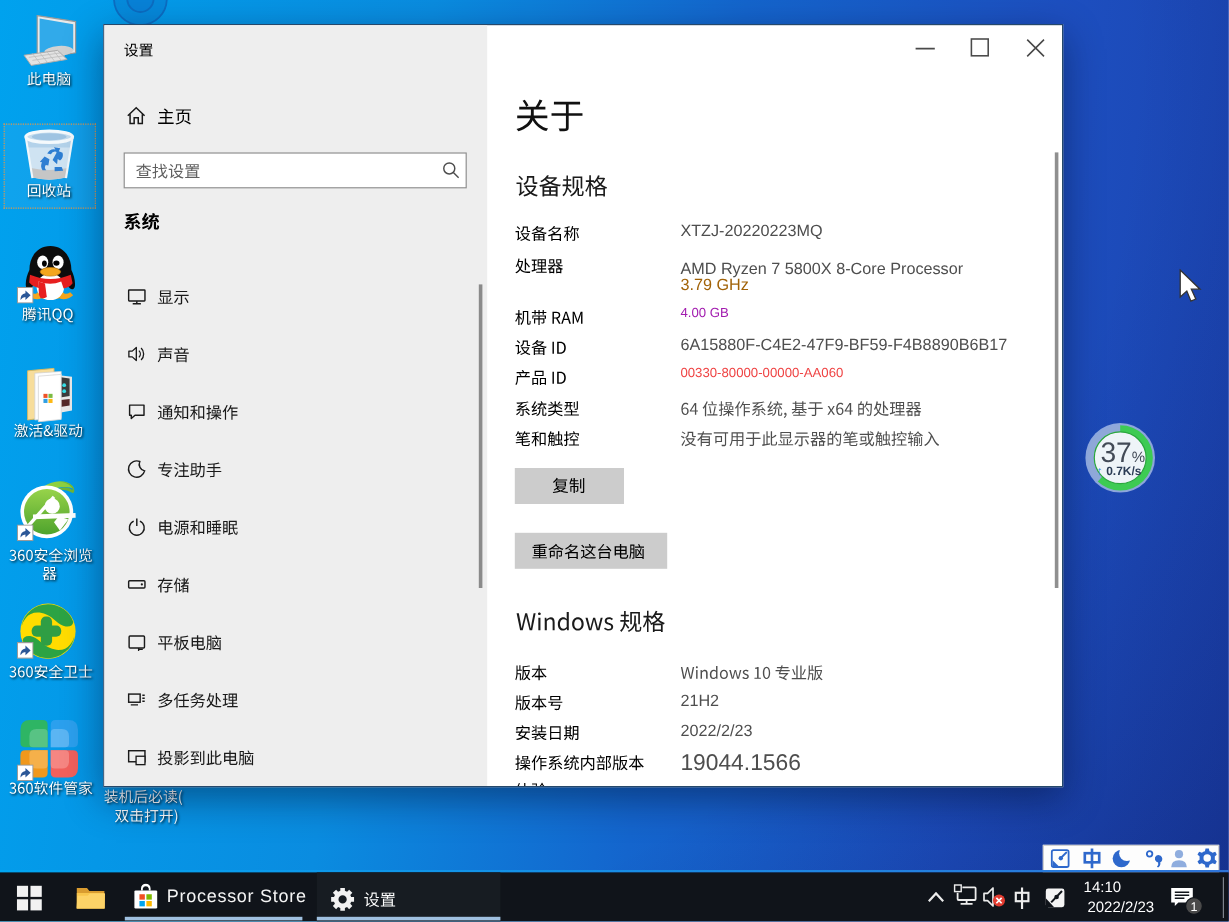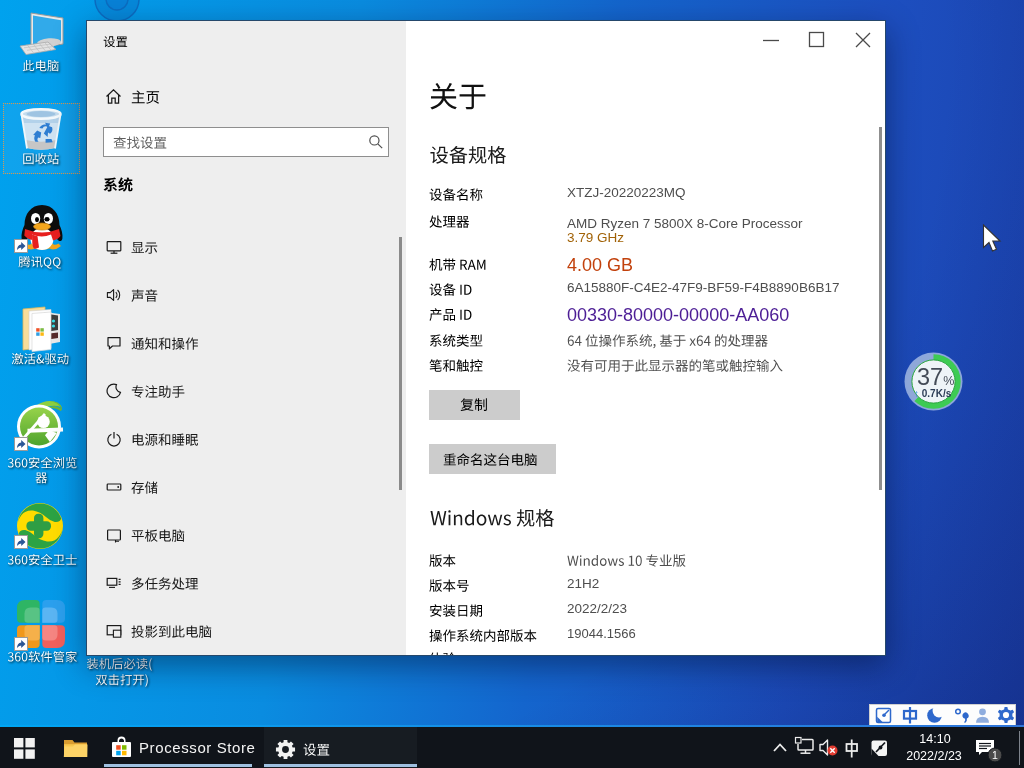--- a/index.html
+++ b/index.html
@@ -310,33 +310,33 @@
       <path d="M5.8 -8.3C5.5 -6.4 5.0 -4.8 4.4 -3.5C3.8 -4.5 3.4 -5.6 3.0 -7.1C3.2 -7.5 3.3 -7.9 3.4 -8.3ZM3.0 -11.3C2.6 -8.6 1.8 -6.1 0.7 -4.7C1.0 -4.5 1.3 -4.3 1.5 -4.1C1.9 -4.6 2.2 -5.2 2.5 -5.8C2.9 -4.5 3.3 -3.5 3.8 -2.6C2.9 -1.3 1.8 -0.3 0.5 0.3C0.7 0.5 1.1 0.9 1.3 1.1C2.5 0.5 3.6 -0.5 4.5 -1.7C6.1 0.2 8.3 0.7 10.6 0.7H12.6C12.7 0.4 12.9 -0.1 13.0 -0.4C12.5 -0.4 11.1 -0.4 10.7 -0.4C8.6 -0.4 6.6 -0.8 5.0 -2.6C6.0 -4.2 6.6 -6.3 6.9 -9.0L6.2 -9.2L6.0 -9.2H3.6C3.8 -9.8 3.9 -10.4 4.0 -11.0ZM8.3 -11.3V-1.4H9.4V-7.0C10.3 -6.0 11.3 -4.7 11.8 -3.8L12.6 -4.4C12.0 -5.4 10.8 -6.9 9.7 -8.0L9.4 -7.8V-11.3Z M19.9 -7.3H22.0V-5.5H19.9ZM22.9 -7.3H24.9V-5.5H22.9ZM19.9 -9.8H22.0V-8.1H19.9ZM22.9 -9.8H24.9V-8.1H22.9ZM17.8 -0.3V0.6H26.6V-0.3H22.9V-2.2H26.1V-3.1H22.9V-4.7H25.9V-10.7H19.0V-4.7H21.9V-3.1H18.8V-2.2H21.9V-0.3ZM14.0 -1.4 14.2 -0.3C15.4 -0.7 17.0 -1.2 18.4 -1.7L18.3 -2.7L16.8 -2.2V-5.6H18.1V-6.5H16.8V-9.5H18.3V-10.4H14.1V-9.5H15.8V-6.5H14.3V-5.6H15.8V-1.9C15.1 -1.7 14.5 -1.5 14.0 -1.4Z M29.6 -9.9H31.9V-8.0H29.6ZM35.4 -9.9H37.8V-8.0H35.4ZM35.3 -6.5C35.9 -6.3 36.5 -6.0 37.0 -5.7H33.1C33.4 -6.1 33.7 -6.5 33.9 -7.0L32.9 -7.2V-10.7H28.7V-7.1H32.8C32.6 -6.6 32.3 -6.1 31.9 -5.7H27.7V-4.8H31.0C30.1 -4.0 28.9 -3.2 27.4 -2.7C27.6 -2.5 27.9 -2.1 28.0 -1.9L28.7 -2.2V1.1H29.7V0.7H31.9V1.0H32.9V-3.1H30.3C31.1 -3.6 31.8 -4.2 32.3 -4.8H34.9C35.4 -4.1 36.2 -3.6 37.0 -3.1H34.5V1.1H35.4V0.7H37.8V1.0H38.8V-2.2L39.5 -2.0C39.6 -2.2 39.9 -2.6 40.1 -2.8C38.7 -3.2 37.1 -3.9 36.1 -4.8H39.8V-5.7H37.4L37.8 -6.1C37.4 -6.4 36.5 -6.8 35.8 -7.1ZM34.5 -10.7V-7.1H38.8V-10.7ZM29.7 -0.2V-2.2H31.9V-0.2ZM35.4 -0.2V-2.2H37.8V-0.2Z" fill="#000"></path>
     </svg>
   </div>
 <div class="abs" style="left:567px;top:216px;font-size:13.5px;color:#4e4e4e;white-space:nowrap">AMD Ryzen 7 5800X 8-Core Processor</div>
 <div class="abs" style="left:567px;top:230px;font-size:13.5px;color:#a16207;white-space:nowrap">3.79 GHz</div>
 <div style="position:absolute;left:429px;top:255.5px;">
     <svg width="60" height="18" viewBox="0 -13.5 60 17.6">
       <path d="M6.7 -10.6V-6.2C6.7 -4.1 6.5 -1.5 4.7 0.4C4.9 0.6 5.3 0.9 5.5 1.1C7.4 -0.9 7.7 -4.0 7.7 -6.2V-9.6H10.2V-0.9C10.2 0.2 10.3 0.5 10.6 0.7C10.8 0.9 11.1 0.9 11.3 0.9C11.5 0.9 11.8 0.9 12.0 0.9C12.3 0.9 12.5 0.9 12.7 0.8C12.9 0.6 13.0 0.4 13.1 0.0C13.2 -0.3 13.2 -1.3 13.2 -2.1C13.0 -2.2 12.6 -2.3 12.4 -2.5C12.4 -1.6 12.4 -0.9 12.4 -0.6C12.4 -0.3 12.3 -0.2 12.2 -0.1C12.2 -0.0 12.1 0.0 12.0 0.0C11.8 0.0 11.7 0.0 11.6 0.0C11.5 0.0 11.4 -0.0 11.3 -0.1C11.3 -0.1 11.2 -0.4 11.2 -0.8V-10.6ZM2.9 -11.3V-8.5H0.7V-7.5H2.8C2.3 -5.6 1.3 -3.5 0.4 -2.4C0.5 -2.1 0.8 -1.7 0.9 -1.4C1.7 -2.4 2.4 -3.9 2.9 -5.5V1.1H3.9V-5.1C4.5 -4.5 5.1 -3.6 5.4 -3.2L6.0 -4.0C5.7 -4.3 4.4 -5.8 3.9 -6.3V-7.5H5.9V-8.5H3.9V-11.3Z M14.6 -6.8V-4.1H15.5V-5.9H19.7V-4.4H16.0V-0.1H17.0V-3.5H19.7V1.1H20.7V-3.5H23.7V-1.2C23.7 -1.1 23.6 -1.0 23.4 -1.0C23.3 -1.0 22.7 -1.0 22.0 -1.0C22.1 -0.8 22.2 -0.4 22.3 -0.1C23.2 -0.1 23.8 -0.1 24.2 -0.3C24.6 -0.4 24.7 -0.7 24.7 -1.2V-4.4H20.7V-5.9H24.9V-4.1H26.0V-6.8ZM23.2 -11.3V-9.7H20.7V-11.3H19.7V-9.7H17.4V-11.3H16.4V-9.7H14.2V-8.8H16.4V-7.5H17.4V-8.8H19.7V-7.5H20.7V-8.8H23.2V-7.4H24.2V-8.8H26.3V-9.7H24.2V-11.3Z M32.6 -5.2V-8.9H34.3C35.8 -8.9 36.7 -8.4 36.7 -7.1C36.7 -5.8 35.8 -5.2 34.3 -5.2ZM36.8 0.0H38.2L35.7 -4.3C37.0 -4.7 37.9 -5.6 37.9 -7.1C37.9 -9.2 36.5 -9.9 34.5 -9.9H31.4V0.0H32.6V-4.2H34.4Z M38.7 0.0H39.9L40.9 -3.0H44.5L45.4 0.0H46.8L43.4 -9.9H42.0ZM41.2 -4.0 41.7 -5.5C42.0 -6.7 42.3 -7.7 42.6 -8.9H42.7C43.0 -7.7 43.3 -6.7 43.7 -5.5L44.2 -4.0Z M48.2 0.0H49.3V-5.5C49.3 -6.3 49.2 -7.5 49.1 -8.4H49.2L50.0 -6.1L51.9 -1.0H52.7L54.6 -6.1L55.3 -8.4H55.4C55.3 -7.5 55.2 -6.3 55.2 -5.5V0.0H56.4V-9.9H54.9L53.0 -4.6C52.8 -3.9 52.6 -3.2 52.3 -2.5H52.3C52.0 -3.2 51.8 -3.9 51.6 -4.6L49.7 -9.9H48.2Z" fill="#000"></path>
     </svg>
   </div>
-<div class="abs" style="left:567px;top:255px;font-size:18px;color:#c2410c;white-space:nowrap">4.00 GB</div>
+<div class="abs" style="left:567px;top:255px;font-size:11px;color:#a21caf;white-space:nowrap">4.00 GB</div>
 <div style="position:absolute;left:429px;top:280.5px;">
     <svg width="45" height="18" viewBox="0 -13.5 45 17.6">
       <path d="M1.6 -10.5C2.4 -9.8 3.3 -8.9 3.7 -8.4L4.4 -9.1C3.9 -9.6 3.0 -10.5 2.3 -11.1ZM0.6 -7.1V-6.1H2.5V-1.3C2.5 -0.7 2.1 -0.2 1.8 -0.1C2.0 0.1 2.3 0.6 2.4 0.8C2.6 0.5 2.9 0.3 5.3 -1.5C5.2 -1.7 5.0 -2.1 5.0 -2.4L3.5 -1.3V-7.1ZM6.6 -10.9V-9.4C6.6 -8.4 6.3 -7.2 4.5 -6.4C4.7 -6.3 5.1 -5.9 5.2 -5.7C7.2 -6.6 7.6 -8.1 7.6 -9.3V-9.9H10.0V-7.7C10.0 -6.7 10.2 -6.3 11.1 -6.3C11.3 -6.3 11.9 -6.3 12.1 -6.3C12.4 -6.3 12.7 -6.3 12.8 -6.4C12.8 -6.6 12.8 -7.0 12.7 -7.3C12.6 -7.2 12.3 -7.2 12.1 -7.2C11.9 -7.2 11.3 -7.2 11.2 -7.2C11.0 -7.2 10.9 -7.3 10.9 -7.7V-10.9ZM10.9 -4.4C10.4 -3.3 9.7 -2.5 8.8 -1.7C7.9 -2.5 7.1 -3.4 6.7 -4.4ZM5.2 -5.4V-4.4H5.9L5.7 -4.4C6.2 -3.1 7.0 -2.0 8.0 -1.2C7.0 -0.5 5.8 -0.1 4.6 0.2C4.8 0.4 5.0 0.8 5.1 1.1C6.4 0.7 7.6 0.2 8.7 -0.5C9.8 0.2 11.0 0.8 12.4 1.1C12.5 0.8 12.8 0.4 13.0 0.2C11.7 -0.1 10.5 -0.5 9.6 -1.2C10.7 -2.2 11.6 -3.5 12.2 -5.1L11.5 -5.4L11.4 -5.4Z M22.7 -9.3C22.1 -8.6 21.2 -8.0 20.2 -7.5C19.3 -8.0 18.5 -8.5 17.9 -9.1L18.1 -9.3ZM18.5 -11.4C17.8 -10.2 16.5 -8.9 14.5 -7.9C14.8 -7.8 15.1 -7.4 15.2 -7.2C16.0 -7.6 16.6 -8.0 17.2 -8.5C17.8 -7.9 18.4 -7.4 19.2 -7.0C17.5 -6.3 15.7 -5.8 13.9 -5.6C14.1 -5.4 14.3 -4.9 14.4 -4.6C16.3 -5.0 18.4 -5.5 20.2 -6.4C21.9 -5.6 23.9 -5.1 26.0 -4.8C26.1 -5.1 26.4 -5.5 26.6 -5.8C24.7 -6.0 22.9 -6.4 21.3 -7.0C22.6 -7.8 23.7 -8.7 24.4 -9.8L23.7 -10.2L23.6 -10.2H18.9C19.1 -10.5 19.4 -10.8 19.6 -11.2ZM16.8 -1.7H19.7V-0.2H16.8ZM16.8 -2.6V-3.9H19.7V-2.6ZM23.6 -1.7V-0.2H20.7V-1.7ZM23.6 -2.6H20.7V-3.9H23.6ZM15.8 -4.8V1.1H16.8V0.6H23.6V1.1H24.7V-4.8Z M31.4 0.0H32.6V-9.9H31.4Z M35.3 0.0H37.9C40.9 0.0 42.5 -1.8 42.5 -5.0C42.5 -8.1 40.9 -9.9 37.8 -9.9H35.3ZM36.6 -1.0V-8.9H37.7C40.0 -8.9 41.2 -7.5 41.2 -5.0C41.2 -2.5 40.0 -1.0 37.7 -1.0Z" fill="#000"></path>
     </svg>
   </div>
 <div class="abs" style="left:567px;top:280px;font-size:13.5px;color:#4e4e4e;white-space:nowrap">6A15880F-C4E2-47F9-BF59-F4B8890B6B17</div>
 <div style="position:absolute;left:429px;top:305.5px;">
     <svg width="45" height="18" viewBox="0 -13.5 45 17.6">
       <path d="M3.6 -8.3C4.0 -7.7 4.5 -6.8 4.7 -6.3L5.6 -6.7C5.4 -7.2 4.9 -8.0 4.4 -8.6ZM9.3 -8.6C9.1 -7.9 8.6 -6.9 8.2 -6.3H1.7V-4.4C1.7 -3.0 1.6 -1.0 0.5 0.5C0.7 0.6 1.1 1.0 1.3 1.2C2.5 -0.4 2.7 -2.8 2.7 -4.4V-5.3H12.5V-6.3H9.2C9.6 -6.8 10.0 -7.5 10.4 -8.2ZM5.7 -11.1C6.0 -10.7 6.4 -10.2 6.6 -9.7H1.5V-8.7H12.2V-9.7H7.7L7.8 -9.7C7.6 -10.2 7.2 -10.9 6.8 -11.4Z M17.6 -9.8H23.0V-7.2H17.6ZM16.6 -10.8V-6.3H24.0V-10.8ZM14.6 -4.8V1.1H15.6V0.4H18.4V1.0H19.4V-4.8ZM15.6 -0.6V-3.9H18.4V-0.6ZM20.9 -4.8V1.1H21.9V0.4H25.0V1.0H26.0V-4.8ZM21.9 -0.6V-3.9H25.0V-0.6Z M31.4 0.0H32.6V-9.9H31.4Z M35.3 0.0H37.9C40.9 0.0 42.5 -1.8 42.5 -5.0C42.5 -8.1 40.9 -9.9 37.8 -9.9H35.3ZM36.6 -1.0V-8.9H37.7C40.0 -8.9 41.2 -7.5 41.2 -5.0C41.2 -2.5 40.0 -1.0 37.7 -1.0Z" fill="#000"></path>
     </svg>
   </div>
-<div class="abs" style="left:567px;top:305px;font-size:18px;color:#4c1d95;white-space:nowrap">00330-80000-00000-AA060</div>
+<div class="abs" style="left:567px;top:305px;font-size:11px;color:#ef4444;white-space:nowrap">00330-80000-00000-AA060</div>
 <div style="position:absolute;left:429px;top:331.5px;">
     <svg width="56" height="18" viewBox="0 -13.5 56 17.6">
       <path d="M3.9 -3.0C3.1 -2.1 2.0 -1.1 0.9 -0.4C1.2 -0.3 1.6 0.1 1.8 0.3C2.9 -0.5 4.1 -1.6 4.9 -2.7ZM8.6 -2.6C9.7 -1.7 11.1 -0.5 11.8 0.3L12.6 -0.3C11.9 -1.1 10.5 -2.3 9.4 -3.1ZM9.0 -6.0C9.3 -5.7 9.7 -5.3 10.1 -4.9L4.1 -4.5C6.1 -5.5 8.2 -6.8 10.2 -8.3L9.4 -8.9C8.7 -8.4 8.0 -7.8 7.3 -7.3L4.0 -7.2C5.0 -7.9 5.9 -8.7 6.8 -9.7C8.6 -9.8 10.3 -10.1 11.5 -10.4L10.8 -11.2C8.7 -10.7 4.7 -10.3 1.4 -10.2C1.6 -9.9 1.7 -9.5 1.7 -9.3C2.9 -9.3 4.2 -9.4 5.4 -9.5C4.5 -8.6 3.5 -7.8 3.2 -7.6C2.8 -7.3 2.5 -7.1 2.2 -7.0C2.3 -6.8 2.4 -6.3 2.5 -6.1C2.8 -6.2 3.2 -6.3 5.9 -6.5C4.8 -5.7 3.8 -5.2 3.3 -5.0C2.5 -4.6 1.9 -4.3 1.4 -4.3C1.6 -4.0 1.7 -3.5 1.7 -3.3C2.1 -3.5 2.6 -3.5 6.4 -3.8V-0.3C6.4 -0.1 6.3 -0.1 6.1 -0.1C5.9 -0.0 5.1 -0.0 4.3 -0.1C4.5 0.2 4.7 0.6 4.7 0.9C5.7 0.9 6.4 0.9 6.8 0.8C7.3 0.6 7.4 0.3 7.4 -0.3V-3.9L10.7 -4.1C11.1 -3.7 11.5 -3.3 11.7 -2.9L12.5 -3.4C11.9 -4.2 10.8 -5.5 9.7 -6.4Z M22.9 -4.8V-0.5C22.9 0.5 23.2 0.8 24.1 0.8C24.3 0.8 25.1 0.8 25.3 0.8C26.1 0.8 26.4 0.3 26.4 -1.5C26.2 -1.6 25.8 -1.8 25.6 -2.0C25.5 -0.3 25.5 -0.1 25.2 -0.1C25.0 -0.1 24.4 -0.1 24.3 -0.1C24.0 -0.1 23.9 -0.1 23.9 -0.5V-4.8ZM20.4 -4.7C20.3 -2.1 20.0 -0.6 17.8 0.2C18.0 0.4 18.3 0.8 18.4 1.0C20.9 0.0 21.3 -1.7 21.4 -4.7ZM14.1 -0.7 14.3 0.3C15.5 -0.1 17.1 -0.6 18.6 -1.1L18.5 -2.0C16.8 -1.5 15.2 -1.0 14.1 -0.7ZM21.5 -11.1C21.8 -10.6 22.1 -9.8 22.3 -9.4H19.0V-8.5H21.4C20.8 -7.6 19.9 -6.4 19.6 -6.1C19.3 -5.8 19.0 -5.8 18.7 -5.7C18.8 -5.5 19.0 -5.0 19.1 -4.7C19.4 -4.9 20.0 -4.9 24.9 -5.4C25.1 -5.0 25.3 -4.7 25.5 -4.4L26.3 -4.9C25.9 -5.7 25.0 -6.9 24.3 -7.9L23.5 -7.5C23.8 -7.1 24.1 -6.6 24.4 -6.2L20.7 -5.9C21.3 -6.6 22.1 -7.7 22.6 -8.5H26.3V-9.4H22.4L23.3 -9.7C23.1 -10.1 22.8 -10.8 22.5 -11.4ZM14.3 -5.7C14.5 -5.8 14.8 -5.9 16.4 -6.1C15.9 -5.3 15.3 -4.6 15.1 -4.3C14.7 -3.8 14.4 -3.5 14.1 -3.4C14.2 -3.2 14.3 -2.7 14.4 -2.5C14.7 -2.6 15.1 -2.8 18.5 -3.5C18.5 -3.7 18.4 -4.1 18.5 -4.4L15.9 -3.9C16.9 -5.1 18.0 -6.5 18.8 -8.0L17.9 -8.5C17.6 -8.0 17.4 -7.5 17.1 -7.0L15.4 -6.9C16.2 -8.0 17.1 -9.5 17.7 -10.9L16.7 -11.4C16.1 -9.8 15.1 -8.0 14.7 -7.6C14.4 -7.1 14.2 -6.8 13.9 -6.8C14.1 -6.5 14.2 -5.9 14.3 -5.7Z M37.1 -11.1C36.7 -10.5 36.2 -9.7 35.7 -9.2L36.5 -8.9C37.0 -9.4 37.6 -10.1 38.1 -10.8ZM29.4 -10.7C30.0 -10.1 30.6 -9.3 30.9 -8.8L31.8 -9.2C31.5 -9.7 30.9 -10.5 30.3 -11.0ZM33.2 -11.3V-8.7H28.0V-7.8H32.4C31.3 -6.6 29.5 -5.7 27.7 -5.3C27.9 -5.1 28.2 -4.7 28.4 -4.4C30.2 -5.0 32.0 -6.0 33.2 -7.4V-5.1H34.2V-7.1C35.9 -6.3 38.0 -5.2 39.0 -4.5L39.5 -5.3C38.5 -6.0 36.5 -7.0 34.9 -7.8H39.6V-8.7H34.2V-11.3ZM33.3 -4.8C33.2 -4.3 33.1 -3.8 33.0 -3.4H27.9V-2.4H32.6C31.9 -1.1 30.6 -0.3 27.6 0.1C27.8 0.4 28.1 0.8 28.1 1.1C31.5 0.5 33.0 -0.6 33.7 -2.3C34.8 -0.4 36.6 0.7 39.4 1.1C39.5 0.8 39.8 0.4 40.0 0.1C37.5 -0.1 35.7 -1.0 34.7 -2.4H39.6V-3.4H34.1C34.2 -3.8 34.2 -4.3 34.3 -4.8Z M49.1 -10.6V-6.0H50.0V-10.6ZM51.6 -11.3V-5.2C51.6 -5.0 51.5 -5.0 51.3 -5.0C51.1 -5.0 50.4 -5.0 49.7 -5.0C49.8 -4.7 50.0 -4.3 50.0 -4.1C51.0 -4.1 51.6 -4.1 52.0 -4.2C52.4 -4.4 52.6 -4.6 52.6 -5.2V-11.3ZM45.7 -9.9V-8.0H44.1V-8.1V-9.9ZM41.4 -8.0V-7.1H43.1C42.9 -6.2 42.5 -5.3 41.3 -4.6C41.5 -4.5 41.8 -4.1 42.0 -3.9C43.3 -4.7 43.8 -6.0 44.0 -7.1H45.7V-4.2H46.7V-7.1H48.2V-8.0H46.7V-9.9H48.0V-10.8H41.9V-9.9H43.1V-8.1V-8.0ZM46.8 -4.5V-3.0H42.5V-2.1H46.8V-0.3H41.1V0.6H53.4V-0.3H47.8V-2.1H51.9V-3.0H47.8V-4.5Z" fill="#000"></path>
     </svg>
   </div>
 <div style="position:absolute;left:567px;top:331.5px;">
     <svg width="203" height="18" viewBox="0 -13.5 203 17.6">
       <path d="M4.1 0.2C5.6 0.2 6.9 -1.1 6.9 -3.0C6.9 -5.1 5.8 -6.1 4.2 -6.1C3.4 -6.1 2.5 -5.7 1.9 -5.0C2.0 -8.0 3.1 -9.1 4.5 -9.1C5.1 -9.1 5.7 -8.8 6.0 -8.3L6.7 -9.1C6.2 -9.7 5.4 -10.1 4.4 -10.1C2.5 -10.1 0.8 -8.6 0.8 -4.7C0.8 -1.5 2.2 0.2 4.1 0.2ZM1.9 -4.0C2.6 -4.9 3.3 -5.2 4.0 -5.2C5.2 -5.2 5.7 -4.4 5.7 -3.0C5.7 -1.7 5.0 -0.8 4.1 -0.8C2.8 -0.8 2.1 -1.9 1.9 -4.0Z M12.1 0.0H13.2V-2.7H14.6V-3.7H13.2V-9.9H11.9L7.8 -3.5V-2.7H12.1ZM12.1 -3.7H9.0L11.3 -7.1C11.6 -7.6 11.9 -8.1 12.1 -8.5H12.1C12.1 -8.0 12.1 -7.2 12.1 -6.8Z M23.0 -8.9V-7.9H30.3V-8.9ZM23.9 -6.9C24.3 -5.0 24.7 -2.5 24.8 -1.1L25.8 -1.4C25.7 -2.8 25.2 -5.2 24.8 -7.1ZM25.7 -11.2C26.0 -10.5 26.2 -9.6 26.3 -9.0L27.4 -9.3C27.2 -9.9 26.9 -10.8 26.7 -11.4ZM22.4 -0.5V0.5H30.9V-0.5H28.1C28.6 -2.3 29.2 -4.9 29.5 -7.0L28.5 -7.2C28.2 -5.2 27.7 -2.3 27.2 -0.5ZM21.9 -11.3C21.1 -9.2 19.8 -7.2 18.5 -5.9C18.7 -5.7 19.0 -5.1 19.1 -4.9C19.6 -5.4 20.0 -5.9 20.4 -6.5V1.1H21.5V-8.1C22.0 -9.0 22.5 -10.0 22.8 -11.0Z M38.6 -10.0H41.7V-8.6H38.6ZM37.7 -10.8V-7.8H42.7V-10.8ZM37.2 -6.5H39.0V-4.9H37.2ZM41.4 -6.5H43.2V-4.9H41.4ZM33.7 -11.3V-8.6H32.1V-7.7H33.7V-4.7C33.0 -4.5 32.5 -4.3 32.0 -4.2L32.3 -3.2L33.7 -3.7V-0.1C33.7 0.1 33.6 0.1 33.5 0.1C33.3 0.1 32.9 0.1 32.5 0.1C32.6 0.4 32.7 0.8 32.8 1.0C33.5 1.0 33.9 1.0 34.2 0.8C34.5 0.7 34.6 0.4 34.6 -0.1V-4.1L36.0 -4.6L35.8 -5.5L34.6 -5.1V-7.7H35.9V-8.6H34.6V-11.3ZM39.7 -4.2V-3.2H36.1V-2.3H39.1C38.1 -1.3 36.7 -0.4 35.2 -0.0C35.5 0.2 35.7 0.5 35.9 0.8C37.3 0.3 38.7 -0.6 39.7 -1.8V1.1H40.6V-1.8C41.5 -0.8 42.8 0.2 43.9 0.7C44.1 0.4 44.3 0.1 44.6 -0.1C43.4 -0.5 42.1 -1.4 41.3 -2.3H44.3V-3.2H40.6V-4.2H44.1V-7.2H40.6V-4.2H39.8V-7.2H36.4V-4.2Z M52.1 -11.2C51.4 -9.2 50.3 -7.2 49.1 -6.0C49.4 -5.8 49.7 -5.5 49.9 -5.3C50.6 -6.0 51.3 -7.0 51.8 -8.1H52.8V1.1H53.8V-2.2H57.9V-3.2H53.8V-5.2H57.7V-6.2H53.8V-8.1H58.0V-9.1H52.3C52.6 -9.7 52.9 -10.3 53.1 -10.9ZM48.9 -11.3C48.1 -9.2 46.8 -7.2 45.5 -5.9C45.7 -5.7 46.0 -5.1 46.1 -4.9C46.5 -5.4 47.0 -5.9 47.4 -6.5V1.1H48.4V-8.1C49.0 -9.0 49.5 -10.0 49.8 -11.0Z M62.4 -3.0C61.7 -2.1 60.5 -1.1 59.5 -0.4C59.7 -0.3 60.1 0.1 60.3 0.3C61.4 -0.5 62.6 -1.6 63.4 -2.7ZM67.1 -2.6C68.2 -1.7 69.6 -0.5 70.3 0.3L71.1 -0.3C70.4 -1.1 69.0 -2.3 67.9 -3.1ZM67.5 -6.0C67.8 -5.7 68.2 -5.3 68.6 -4.9L62.6 -4.5C64.7 -5.5 66.7 -6.8 68.7 -8.3L67.9 -8.9C67.3 -8.4 66.5 -7.8 65.8 -7.3L62.5 -7.2C63.5 -7.9 64.4 -8.7 65.4 -9.7C67.1 -9.8 68.8 -10.1 70.1 -10.4L69.3 -11.2C67.2 -10.7 63.2 -10.3 60.0 -10.2C60.1 -9.9 60.2 -9.5 60.2 -9.3C61.4 -9.3 62.7 -9.4 63.9 -9.5C63.0 -8.6 62.0 -7.8 61.7 -7.6C61.3 -7.3 61.0 -7.1 60.7 -7.0C60.8 -6.8 61.0 -6.3 61.0 -6.1C61.3 -6.2 61.7 -6.3 64.4 -6.5C63.3 -5.7 62.3 -5.2 61.8 -5.0C61.0 -4.6 60.4 -4.3 59.9 -4.3C60.1 -4.0 60.2 -3.5 60.3 -3.3C60.6 -3.5 61.2 -3.5 64.9 -3.8V-0.3C64.9 -0.1 64.8 -0.1 64.6 -0.1C64.4 -0.0 63.6 -0.0 62.8 -0.1C63.0 0.2 63.2 0.6 63.2 0.9C64.2 0.9 64.9 0.9 65.3 0.8C65.8 0.6 65.9 0.3 65.9 -0.3V-3.9L69.3 -4.1C69.6 -3.7 70.0 -3.3 70.2 -2.9L71.0 -3.4C70.5 -4.2 69.3 -5.5 68.3 -6.4Z M81.4 -4.8V-0.5C81.4 0.5 81.7 0.8 82.6 0.8C82.8 0.8 83.6 0.8 83.8 0.8C84.6 0.8 84.9 0.3 84.9 -1.5C84.7 -1.6 84.3 -1.8 84.1 -2.0C84.0 -0.3 84.0 -0.1 83.7 -0.1C83.5 -0.1 82.9 -0.1 82.8 -0.1C82.5 -0.1 82.4 -0.1 82.4 -0.5V-4.8ZM78.9 -4.7C78.8 -2.1 78.5 -0.6 76.3 0.2C76.5 0.4 76.8 0.8 76.9 1.0C79.4 0.0 79.8 -1.7 79.9 -4.7ZM72.6 -0.7 72.8 0.3C74.0 -0.1 75.6 -0.6 77.1 -1.1L77.0 -2.0C75.3 -1.5 73.7 -1.0 72.6 -0.7ZM80.0 -11.1C80.3 -10.6 80.6 -9.8 80.8 -9.4H77.5V-8.5H79.9C79.3 -7.6 78.4 -6.4 78.1 -6.1C77.8 -5.8 77.5 -5.8 77.2 -5.7C77.3 -5.5 77.5 -5.0 77.6 -4.7C77.9 -4.9 78.5 -4.9 83.4 -5.4C83.6 -5.0 83.8 -4.7 84.0 -4.4L84.8 -4.9C84.4 -5.7 83.5 -6.9 82.8 -7.9L82.0 -7.5C82.3 -7.1 82.6 -6.6 82.9 -6.2L79.2 -5.9C79.8 -6.6 80.6 -7.7 81.1 -8.5H84.8V-9.4H80.9L81.8 -9.7C81.6 -10.1 81.3 -10.8 81.0 -11.4ZM72.8 -5.7C73.0 -5.8 73.3 -5.9 75.0 -6.1C74.4 -5.3 73.8 -4.6 73.6 -4.3C73.2 -3.8 72.9 -3.5 72.6 -3.4C72.7 -3.2 72.8 -2.7 72.9 -2.5C73.2 -2.6 73.6 -2.8 77.0 -3.5C77.0 -3.7 77.0 -4.1 77.0 -4.4L74.4 -3.9C75.5 -5.1 76.5 -6.5 77.3 -8.0L76.4 -8.5C76.2 -8.0 75.9 -7.5 75.6 -7.0L73.9 -6.9C74.7 -8.0 75.6 -9.5 76.2 -10.9L75.2 -11.4C74.6 -9.8 73.6 -8.0 73.3 -7.6C73.0 -7.1 72.7 -6.8 72.5 -6.8C72.6 -6.5 72.8 -5.9 72.8 -5.7Z M86.5 2.6C87.7 2.1 88.5 1.0 88.5 -0.3C88.5 -1.2 88.1 -1.7 87.5 -1.7C87.0 -1.7 86.5 -1.4 86.5 -0.8C86.5 -0.3 86.9 0.0 87.4 0.0L87.6 0.0C87.6 0.8 87.1 1.5 86.2 1.8Z M101.5 -11.3V-10.0H96.6V-11.3H95.6V-10.0H93.5V-9.2H95.6V-4.8H92.9V-4.0H95.8C95.1 -3.0 93.9 -2.2 92.8 -1.7C93.0 -1.5 93.3 -1.2 93.4 -0.9C94.7 -1.6 96.1 -2.7 97.0 -4.0H101.2C102.0 -2.8 103.4 -1.7 104.7 -1.1C104.8 -1.4 105.1 -1.7 105.3 -1.9C104.2 -2.3 103.1 -3.1 102.3 -4.0H105.2V-4.8H102.5V-9.2H104.6V-10.0H102.5V-11.3ZM96.6 -9.2H101.5V-8.3H96.6ZM98.5 -3.6V-2.4H95.7V-1.6H98.5V-0.1H94.0V0.7H104.2V-0.1H99.5V-1.6H102.4V-2.4H99.5V-3.6ZM96.6 -7.5H101.5V-6.6H96.6ZM96.6 -5.8H101.5V-4.8H96.6Z M107.5 -10.4V-9.4H112.1V-6.0H106.5V-4.9H112.1V-0.4C112.1 -0.1 112.0 -0.0 111.7 -0.0C111.4 -0.0 110.4 -0.0 109.3 -0.1C109.4 0.2 109.6 0.7 109.7 1.0C111.1 1.0 112.0 1.0 112.5 0.8C113.0 0.7 113.2 0.3 113.2 -0.4V-4.9H118.6V-6.0H113.2V-9.4H117.6V-10.4Z M122.5 0.0H123.8L124.8 -1.7C125.1 -2.2 125.3 -2.6 125.5 -3.0H125.6C125.9 -2.6 126.2 -2.2 126.4 -1.7L127.5 0.0H128.8L126.4 -3.7L128.6 -7.3H127.4L126.5 -5.7C126.2 -5.3 126.0 -4.9 125.8 -4.5H125.7C125.5 -4.9 125.2 -5.3 125.0 -5.7L124.0 -7.3H122.7L124.9 -3.8Z M133.1 0.2C134.6 0.2 135.9 -1.1 135.9 -3.0C135.9 -5.1 134.9 -6.1 133.2 -6.1C132.4 -6.1 131.6 -5.7 131.0 -5.0C131.0 -8.0 132.1 -9.1 133.5 -9.1C134.1 -9.1 134.7 -8.8 135.1 -8.3L135.8 -9.1C135.2 -9.7 134.5 -10.1 133.4 -10.1C131.5 -10.1 129.8 -8.6 129.8 -4.7C129.8 -1.5 131.2 0.2 133.1 0.2ZM131.0 -4.0C131.6 -4.9 132.4 -5.2 133.0 -5.2C134.2 -5.2 134.8 -4.4 134.8 -3.0C134.8 -1.7 134.0 -0.8 133.1 -0.8C131.9 -0.8 131.1 -1.9 131.0 -4.0Z M141.1 0.0H142.3V-2.7H143.6V-3.7H142.3V-9.9H140.9L136.8 -3.5V-2.7H141.1ZM141.1 -3.7H138.1L140.3 -7.1C140.6 -7.6 140.9 -8.1 141.1 -8.5H141.2C141.2 -8.0 141.1 -7.2 141.1 -6.8Z M154.5 -5.7C155.2 -4.7 156.2 -3.4 156.6 -2.6L157.4 -3.1C157.0 -3.9 156.0 -5.2 155.3 -6.2ZM150.3 -11.4C150.2 -10.7 149.9 -9.8 149.7 -9.2H148.2V0.7H149.1V-0.3H152.9V-9.2H150.7C150.9 -9.7 151.1 -10.5 151.4 -11.2ZM149.1 -8.3H152.0V-5.4H149.1ZM149.1 -1.3V-4.5H152.0V-1.3ZM155.1 -11.4C154.7 -9.5 154.0 -7.7 153.0 -6.5C153.3 -6.3 153.7 -6.0 153.9 -5.9C154.3 -6.5 154.8 -7.4 155.1 -8.3H158.6C158.4 -2.9 158.2 -0.8 157.8 -0.3C157.6 -0.1 157.5 -0.1 157.2 -0.1C156.9 -0.1 156.1 -0.1 155.2 -0.2C155.4 0.1 155.5 0.5 155.5 0.8C156.3 0.8 157.1 0.9 157.5 0.8C158.0 0.8 158.3 0.7 158.6 0.3C159.2 -0.4 159.4 -2.5 159.6 -8.7C159.6 -8.8 159.6 -9.2 159.6 -9.2H155.5C155.7 -9.8 155.9 -10.5 156.1 -11.2Z M166.3 -8.3C166.0 -6.4 165.6 -4.8 164.9 -3.5C164.4 -4.5 163.9 -5.6 163.6 -7.1C163.7 -7.5 163.8 -7.9 163.9 -8.3ZM163.5 -11.3C163.1 -8.6 162.3 -6.1 161.2 -4.7C161.5 -4.5 161.9 -4.3 162.1 -4.1C162.4 -4.6 162.7 -5.2 163.0 -5.8C163.4 -4.5 163.8 -3.5 164.4 -2.6C163.5 -1.3 162.4 -0.3 161.0 0.3C161.3 0.5 161.7 0.9 161.8 1.1C163.1 0.5 164.1 -0.5 165.0 -1.7C166.7 0.2 168.8 0.7 171.2 0.7H173.2C173.2 0.4 173.4 -0.1 173.6 -0.4C173.0 -0.4 171.6 -0.4 171.2 -0.4C169.1 -0.4 167.1 -0.8 165.6 -2.6C166.5 -4.2 167.1 -6.3 167.4 -9.0L166.8 -9.2L166.6 -9.2H164.2C164.3 -9.8 164.5 -10.4 164.6 -11.0ZM168.8 -11.3V-1.4H169.9V-7.0C170.8 -6.0 171.8 -4.7 172.3 -3.8L173.2 -4.4C172.6 -5.4 171.3 -6.9 170.3 -8.0L169.9 -7.8V-11.3Z M180.5 -7.3H182.5V-5.5H180.5ZM183.4 -7.3H185.5V-5.5H183.4ZM180.5 -9.8H182.5V-8.1H180.5ZM183.4 -9.8H185.5V-8.1H183.4ZM178.3 -0.3V0.6H187.1V-0.3H183.5V-2.2H186.6V-3.1H183.5V-4.7H186.4V-10.7H179.5V-4.7H182.5V-3.1H179.4V-2.2H182.5V-0.3ZM174.5 -1.4 174.8 -0.3C176.0 -0.7 177.5 -1.2 179.0 -1.7L178.8 -2.7L177.3 -2.2V-5.6H178.7V-6.5H177.3V-9.5H178.9V-10.4H174.7V-9.5H176.3V-6.5H174.8V-5.6H176.3V-1.9C175.6 -1.7 175.0 -1.5 174.5 -1.4Z M190.2 -9.9H192.5V-8.0H190.2ZM195.9 -9.9H198.4V-8.0H195.9ZM195.8 -6.5C196.4 -6.3 197.1 -6.0 197.5 -5.7H193.6C194.0 -6.1 194.2 -6.5 194.4 -7.0L193.4 -7.2V-10.7H189.3V-7.1H193.4C193.1 -6.6 192.8 -6.1 192.5 -5.7H188.2V-4.8H191.6C190.6 -4.0 189.4 -3.2 187.9 -2.7C188.1 -2.5 188.4 -2.1 188.5 -1.9L189.3 -2.2V1.1H190.2V0.7H192.5V1.0H193.4V-3.1H190.9C191.7 -3.6 192.3 -4.2 192.9 -4.8H195.4C196.0 -4.1 196.7 -3.6 197.5 -3.1H195.0V1.1H196.0V0.7H198.4V1.0H199.4V-2.2L200.0 -2.0C200.2 -2.2 200.4 -2.6 200.7 -2.8C199.2 -3.2 197.7 -3.9 196.7 -4.8H200.4V-5.7H198.0L198.4 -6.1C197.9 -6.4 197.0 -6.8 196.4 -7.1ZM195.0 -10.7V-7.1H199.4V-10.7ZM190.2 -0.2V-2.2H192.5V-0.2ZM196.0 -0.2V-2.2H198.4V-0.2Z" fill="#4e4e4e"></path>
     </svg>
   </div>
@@ -387,21 +387,21 @@
     <svg width="56" height="18" viewBox="0 -13.5 56 17.6">
       <path d="M5.6 -11.1C5.8 -10.7 6.0 -10.2 6.2 -9.8H1.3V-7.0H2.3V-8.8H11.2V-7.0H12.3V-9.8H7.4C7.2 -10.2 6.9 -10.9 6.6 -11.4ZM8.9 -5.1C8.4 -4.0 7.8 -3.1 7.1 -2.4C6.1 -2.8 5.1 -3.1 4.2 -3.5C4.5 -3.9 4.9 -4.5 5.3 -5.1ZM4.0 -5.1C3.6 -4.3 3.0 -3.6 2.6 -3.0C3.7 -2.6 5.0 -2.2 6.2 -1.7C4.8 -0.8 3.2 -0.2 1.1 0.1C1.3 0.3 1.6 0.8 1.8 1.0C4.0 0.6 5.8 -0.1 7.2 -1.2C8.9 -0.5 10.5 0.3 11.5 1.0L12.3 0.1C11.3 -0.6 9.8 -1.3 8.1 -2.0C8.9 -2.8 9.5 -3.8 10.0 -5.1H12.6V-6.1H5.8C6.2 -6.7 6.5 -7.4 6.8 -8.0L5.7 -8.3C5.4 -7.6 5.0 -6.8 4.6 -6.1H0.9V-5.1Z M14.4 -10.0C15.0 -9.6 15.7 -9.0 16.1 -8.6L16.7 -9.2C16.4 -9.6 15.6 -10.2 15.0 -10.6ZM19.4 -5.1C19.6 -4.8 19.8 -4.5 19.9 -4.2H14.2V-3.3H18.9C17.6 -2.4 15.7 -1.7 14.0 -1.4C14.2 -1.2 14.4 -0.9 14.6 -0.6C15.4 -0.8 16.2 -1.1 17.0 -1.4V-0.5C17.0 0.0 16.6 0.2 16.3 0.3C16.4 0.5 16.6 0.9 16.6 1.1C16.9 1.0 17.4 0.9 21.3 0.0C21.2 -0.2 21.3 -0.6 21.3 -0.8L18.0 -0.1V-1.9C18.8 -2.3 19.6 -2.8 20.2 -3.3C21.2 -1.1 23.2 0.4 25.9 1.0C26.0 0.7 26.3 0.4 26.5 0.2C25.2 -0.1 24.1 -0.6 23.2 -1.2C23.9 -1.6 24.9 -2.1 25.6 -2.6L24.8 -3.1C24.3 -2.7 23.3 -2.1 22.5 -1.7C22.0 -2.2 21.5 -2.7 21.2 -3.3H26.3V-4.2H21.0C20.9 -4.5 20.6 -5.0 20.4 -5.3ZM21.9 -11.3V-9.5H18.7V-8.6H21.9V-6.4H19.1V-5.5H25.9V-6.4H22.9V-8.6H26.1V-9.5H22.9V-11.3ZM14.0 -6.5 14.4 -5.7 17.2 -7.0V-5.0H18.1V-11.3H17.2V-7.9C16.0 -7.4 14.8 -6.9 14.0 -6.5Z M30.4 -4.8H37.2V-1.0H30.4ZM30.4 -5.8V-9.4H37.2V-5.8ZM29.4 -10.4V0.9H30.4V0.1H37.2V0.9H38.2V-10.4Z M42.9 -1.9C42.5 -1.0 41.8 -0.1 41.0 0.5C41.3 0.6 41.7 0.9 41.9 1.1C42.6 0.4 43.4 -0.6 43.9 -1.7ZM44.8 -1.5C45.4 -0.9 46.0 0.0 46.2 0.6L47.1 0.1C46.8 -0.5 46.2 -1.3 45.6 -1.9ZM52.0 -9.7V-7.6H49.3V-9.7ZM48.3 -10.7V-5.8C48.3 -3.8 48.2 -1.2 47.1 0.6C47.3 0.7 47.7 1.0 47.9 1.1C48.7 -0.1 49.1 -1.9 49.2 -3.5H52.0V-0.2C52.0 -0.0 52.0 0.0 51.8 0.1C51.6 0.1 50.9 0.1 50.2 0.0C50.3 0.3 50.4 0.8 50.5 1.0C51.5 1.0 52.1 1.0 52.5 0.8C52.9 0.7 53.0 0.4 53.0 -0.2V-10.7ZM52.0 -6.7V-4.4H49.2C49.3 -4.9 49.3 -5.3 49.3 -5.8V-6.7ZM45.7 -11.2V-9.5H43.3V-11.2H42.3V-9.5H41.2V-8.6H42.3V-3.1H41.0V-2.2H47.7V-3.1H46.7V-8.6H47.7V-9.5H46.7V-11.2ZM43.3 -8.6H45.7V-7.4H43.3ZM43.3 -6.6H45.7V-5.3H43.3ZM43.3 -4.5H45.7V-3.1H43.3Z" fill="#000"></path>
     </svg>
   </div>
 <div class="abs" style="left:567px;top:601px;font-size:13.5px;color:#4e4e4e;white-space:nowrap">2022/2/23</div>
 <div style="position:absolute;left:429px;top:626.5px;">
     <svg width="110" height="18" viewBox="0 -13.5 110 17.6">
       <path d="M7.1 -10.0H10.2V-8.6H7.1ZM6.2 -10.8V-7.8H11.2V-10.8ZM5.7 -6.5H7.5V-4.9H5.7ZM9.9 -6.5H11.7V-4.9H9.9ZM2.1 -11.3V-8.6H0.6V-7.7H2.1V-4.7C1.5 -4.5 1.0 -4.3 0.5 -4.2L0.8 -3.2L2.1 -3.7V-0.1C2.1 0.1 2.1 0.1 2.0 0.1C1.8 0.1 1.4 0.1 1.0 0.1C1.1 0.4 1.2 0.8 1.3 1.0C2.0 1.0 2.4 1.0 2.7 0.8C3.0 0.7 3.1 0.4 3.1 -0.1V-4.1L4.4 -4.6L4.3 -5.5L3.1 -5.1V-7.7H4.4V-8.6H3.1V-11.3ZM8.2 -4.2V-3.2H4.6V-2.3H7.5C6.6 -1.3 5.1 -0.4 3.7 -0.0C3.9 0.2 4.2 0.5 4.4 0.8C5.8 0.3 7.2 -0.6 8.2 -1.8V1.1H9.1V-1.8C10.0 -0.8 11.2 0.2 12.4 0.7C12.6 0.4 12.8 0.1 13.1 -0.1C11.9 -0.5 10.6 -1.4 9.7 -2.3H12.8V-3.2H9.1V-4.2H12.5V-7.2H9.0V-4.2H8.3V-7.2H4.9V-4.2Z M20.6 -11.2C19.9 -9.2 18.8 -7.2 17.6 -6.0C17.8 -5.8 18.2 -5.5 18.4 -5.3C19.1 -6.0 19.8 -7.0 20.3 -8.1H21.3V1.1H22.3V-2.2H26.4V-3.2H22.3V-5.2H26.2V-6.2H22.3V-8.1H26.5V-9.1H20.8C21.1 -9.7 21.4 -10.3 21.6 -10.9ZM17.3 -11.3C16.6 -9.2 15.3 -7.2 14.0 -5.9C14.2 -5.7 14.5 -5.1 14.6 -4.9C15.0 -5.4 15.5 -5.9 15.9 -6.5V1.1H16.9V-8.1C17.5 -9.0 17.9 -10.0 18.3 -11.0Z M30.9 -3.0C30.1 -2.1 29.0 -1.1 27.9 -0.4C28.2 -0.3 28.6 0.1 28.8 0.3C29.9 -0.5 31.1 -1.6 31.9 -2.7ZM35.6 -2.6C36.7 -1.7 38.1 -0.5 38.8 0.3L39.6 -0.3C38.9 -1.1 37.5 -2.3 36.4 -3.1ZM36.0 -6.0C36.3 -5.7 36.7 -5.3 37.1 -4.9L31.1 -4.5C33.1 -5.5 35.2 -6.8 37.2 -8.3L36.4 -8.9C35.7 -8.4 35.0 -7.8 34.3 -7.3L31.0 -7.2C32.0 -7.9 32.9 -8.7 33.8 -9.7C35.6 -9.8 37.3 -10.1 38.5 -10.4L37.8 -11.2C35.7 -10.7 31.7 -10.3 28.4 -10.2C28.6 -9.9 28.7 -9.5 28.7 -9.3C29.9 -9.3 31.2 -9.4 32.4 -9.5C31.5 -8.6 30.5 -7.8 30.2 -7.6C29.8 -7.3 29.5 -7.1 29.2 -7.0C29.3 -6.8 29.4 -6.3 29.5 -6.1C29.8 -6.2 30.2 -6.3 32.9 -6.5C31.8 -5.7 30.8 -5.2 30.3 -5.0C29.5 -4.6 28.9 -4.3 28.4 -4.3C28.6 -4.0 28.7 -3.5 28.7 -3.3C29.1 -3.5 29.6 -3.5 33.4 -3.8V-0.3C33.4 -0.1 33.3 -0.1 33.1 -0.1C32.9 -0.0 32.1 -0.0 31.3 -0.1C31.5 0.2 31.7 0.6 31.7 0.9C32.7 0.9 33.4 0.9 33.8 0.8C34.3 0.6 34.4 0.3 34.4 -0.3V-3.9L37.7 -4.1C38.1 -3.7 38.5 -3.3 38.7 -2.9L39.5 -3.4C38.9 -4.2 37.8 -5.5 36.7 -6.4Z M49.9 -4.8V-0.5C49.9 0.5 50.2 0.8 51.1 0.8C51.3 0.8 52.1 0.8 52.3 0.8C53.1 0.8 53.4 0.3 53.4 -1.5C53.2 -1.6 52.8 -1.8 52.6 -2.0C52.5 -0.3 52.5 -0.1 52.2 -0.1C52.0 -0.1 51.4 -0.1 51.3 -0.1C51.0 -0.1 50.9 -0.1 50.9 -0.5V-4.8ZM47.4 -4.7C47.3 -2.1 47.0 -0.6 44.8 0.2C45.0 0.4 45.3 0.8 45.4 1.0C47.9 0.0 48.3 -1.7 48.4 -4.7ZM41.1 -0.7 41.3 0.3C42.5 -0.1 44.1 -0.6 45.6 -1.1L45.5 -2.0C43.8 -1.5 42.2 -1.0 41.1 -0.7ZM48.5 -11.1C48.8 -10.6 49.1 -9.8 49.3 -9.4H46.0V-8.5H48.4C47.8 -7.6 46.9 -6.4 46.6 -6.1C46.3 -5.8 46.0 -5.8 45.7 -5.7C45.8 -5.5 46.0 -5.0 46.1 -4.7C46.4 -4.9 47.0 -4.9 51.9 -5.4C52.1 -5.0 52.3 -4.7 52.5 -4.4L53.3 -4.9C52.9 -5.7 52.0 -6.9 51.3 -7.9L50.5 -7.5C50.8 -7.1 51.1 -6.6 51.4 -6.2L47.7 -5.9C48.3 -6.6 49.1 -7.7 49.6 -8.5H53.3V-9.4H49.4L50.3 -9.7C50.1 -10.1 49.8 -10.8 49.5 -11.4ZM41.3 -5.7C41.5 -5.8 41.8 -5.9 43.4 -6.1C42.9 -5.3 42.3 -4.6 42.1 -4.3C41.7 -3.8 41.4 -3.5 41.1 -3.4C41.2 -3.2 41.3 -2.7 41.4 -2.5C41.7 -2.6 42.1 -2.8 45.5 -3.5C45.5 -3.7 45.4 -4.1 45.5 -4.4L42.9 -3.9C43.9 -5.1 45.0 -6.5 45.8 -8.0L44.9 -8.5C44.6 -8.0 44.4 -7.5 44.1 -7.0L42.4 -6.9C43.2 -8.0 44.1 -9.5 44.7 -10.9L43.7 -11.4C43.1 -9.8 42.1 -8.0 41.7 -7.6C41.4 -7.1 41.2 -6.8 40.9 -6.8C41.1 -6.5 41.2 -5.9 41.3 -5.7Z M55.3 -9.0V1.1H56.3V-8.0H60.2C60.2 -6.3 59.7 -4.0 56.7 -2.4C56.9 -2.2 57.3 -1.9 57.4 -1.6C59.2 -2.7 60.2 -4.0 60.7 -5.3C62.0 -4.1 63.3 -2.7 64.0 -1.8L64.9 -2.5C64.0 -3.5 62.4 -5.1 61.0 -6.3C61.2 -6.9 61.2 -7.5 61.3 -8.0H65.2V-0.3C65.2 -0.0 65.1 0.1 64.9 0.1C64.6 0.1 63.7 0.1 62.7 0.0C62.9 0.3 63.0 0.8 63.1 1.1C64.3 1.1 65.1 1.1 65.6 0.9C66.0 0.7 66.2 0.4 66.2 -0.3V-9.0H61.3V-11.3H60.3V-9.0Z M69.4 -8.5C69.8 -7.7 70.1 -6.8 70.3 -6.1L71.2 -6.4C71.1 -7.0 70.7 -8.0 70.3 -8.7ZM76.0 -10.6V1.1H76.9V-9.7H79.0C78.7 -8.6 78.2 -7.2 77.6 -6.0C78.9 -4.8 79.2 -3.8 79.2 -3.0C79.2 -2.5 79.1 -2.1 78.8 -1.9C78.7 -1.8 78.5 -1.8 78.3 -1.8C78.0 -1.8 77.6 -1.8 77.2 -1.8C77.4 -1.5 77.5 -1.1 77.5 -0.9C77.9 -0.8 78.3 -0.8 78.7 -0.9C79.0 -0.9 79.3 -1.0 79.5 -1.1C80.0 -1.5 80.1 -2.1 80.1 -2.9C80.1 -3.8 79.8 -4.9 78.6 -6.2C79.2 -7.4 79.8 -9.0 80.3 -10.2L79.6 -10.7L79.4 -10.6ZM70.8 -11.2C71.0 -10.7 71.3 -10.2 71.4 -9.7H68.6V-8.8H75.0V-9.7H72.4C72.3 -10.2 72.0 -10.9 71.7 -11.4ZM73.3 -8.7C73.1 -8.0 72.7 -6.9 72.4 -6.1H68.2V-5.2H75.3V-6.1H73.3C73.7 -6.8 74.0 -7.7 74.4 -8.5ZM69.0 -3.9V1.0H69.9V0.4H73.6V0.9H74.6V-3.9ZM69.9 -0.6V-3.0H73.6V-0.6Z M82.4 -11.1V-5.7C82.4 -3.7 82.3 -1.2 81.4 0.5C81.6 0.6 82.0 0.9 82.1 1.1C82.9 -0.3 83.2 -2.0 83.3 -3.8H85.2V1.1H86.1V-4.7H83.3L83.3 -5.7V-6.7H86.9V-7.6H85.7V-11.4H84.8V-7.6H83.3V-11.1ZM92.5 -6.5C92.2 -4.9 91.7 -3.6 91.0 -2.5C90.4 -3.7 89.9 -5.0 89.6 -6.5ZM87.5 -10.4V-5.8C87.5 -3.8 87.4 -1.2 86.4 0.6C86.6 0.7 87.0 1.0 87.2 1.1C88.3 -0.8 88.5 -3.5 88.5 -5.8V-6.5H88.8C89.1 -4.7 89.7 -3.1 90.5 -1.7C89.7 -0.8 88.9 -0.1 87.9 0.3C88.2 0.5 88.4 0.9 88.5 1.1C89.5 0.6 90.3 -0.0 91.0 -0.9C91.7 -0.0 92.4 0.6 93.3 1.1C93.5 0.9 93.8 0.5 94.0 0.3C93.1 -0.1 92.3 -0.8 91.6 -1.7C92.6 -3.1 93.3 -4.9 93.6 -7.3L93.0 -7.4L92.8 -7.4H88.5V-9.6C90.3 -9.8 92.4 -10.0 93.8 -10.4L93.2 -11.2C91.8 -10.9 89.5 -10.6 87.5 -10.4Z M100.7 -11.3V-8.5H95.4V-7.5H99.5C98.5 -5.2 96.8 -3.0 95.0 -1.9C95.2 -1.7 95.6 -1.3 95.7 -1.1C97.7 -2.4 99.4 -4.8 100.5 -7.5H100.7V-2.5H97.6V-1.4H100.7V1.1H101.8V-1.4H104.9V-2.5H101.8V-7.5H102.0C103.0 -4.8 104.7 -2.4 106.7 -1.1C106.9 -1.4 107.3 -1.8 107.5 -2.0C105.7 -3.1 104.0 -5.2 103.0 -7.5H107.1V-8.5H101.8V-11.3Z" fill="#000"></path>
     </svg>
   </div>
-<div class="abs" style="left:567px;top:626px;font-size:13px;color:#4e4e4e;white-space:nowrap">19044.1566</div>
+<div class="abs" style="left:567px;top:626px;font-size:19px;color:#4e4e4e;white-space:nowrap">19044.1566</div>
 <div class="abs" style="left:429px;top:650px;width:60px;height:5px;overflow:hidden">
     <svg width="29" height="18" viewBox="0 -13.5 29 17.6">
       <path d="M3.4 -11.3C2.7 -9.2 1.6 -7.2 0.4 -5.9C0.6 -5.7 0.9 -5.1 1.0 -4.9C1.4 -5.4 1.8 -5.9 2.2 -6.5V1.1H3.1V-8.2C3.6 -9.1 4.0 -10.1 4.3 -11.0ZM5.6 -2.4V-1.4H7.8V1.0H8.8V-1.4H11.0V-2.4H8.8V-7.0C9.7 -4.7 11.0 -2.4 12.4 -1.1C12.6 -1.4 12.9 -1.8 13.1 -1.9C11.7 -3.1 10.3 -5.4 9.5 -7.6H12.9V-8.6H8.8V-11.3H7.8V-8.6H4.0V-7.6H7.2C6.4 -5.3 5.0 -3.1 3.5 -1.9C3.7 -1.7 4.1 -1.3 4.2 -1.1C5.7 -2.4 7.0 -4.6 7.8 -7.0V-2.4Z M13.9 -2.0 14.1 -1.1C15.1 -1.4 16.4 -1.8 17.6 -2.1L17.5 -2.9C16.2 -2.6 14.9 -2.2 13.9 -2.0ZM20.7 -7.2V-6.3H24.7V-7.2ZM19.8 -4.9C20.2 -3.9 20.6 -2.5 20.7 -1.6L21.5 -1.9C21.4 -2.7 21.0 -4.1 20.6 -5.1ZM22.2 -5.2C22.4 -4.2 22.7 -2.9 22.7 -2.0L23.6 -2.1C23.5 -3.0 23.2 -4.3 23.0 -5.3ZM14.9 -8.9C14.8 -7.4 14.7 -5.4 14.5 -4.2H18.1C18.0 -1.4 17.8 -0.3 17.5 -0.0C17.4 0.1 17.2 0.1 17.0 0.1C16.7 0.1 16.1 0.1 15.5 0.1C15.6 0.3 15.7 0.6 15.7 0.9C16.4 0.9 17.0 1.0 17.3 0.9C17.8 0.9 18.0 0.8 18.2 0.5C18.7 0.1 18.8 -1.2 19.1 -4.6C19.1 -4.7 19.1 -5.0 19.1 -5.0L18.2 -5.0H18.0C18.2 -6.5 18.4 -8.9 18.5 -10.7H14.4V-9.9H17.6C17.5 -8.2 17.3 -6.3 17.1 -5.0H15.5C15.6 -6.2 15.7 -7.6 15.8 -8.8ZM22.5 -11.4C21.7 -9.5 20.2 -7.9 18.6 -6.9C18.8 -6.7 19.0 -6.3 19.2 -6.0C20.4 -6.9 21.7 -8.2 22.6 -9.7C23.5 -8.4 24.9 -7.0 26.1 -6.1C26.2 -6.4 26.5 -6.8 26.6 -7.0C25.4 -7.8 23.9 -9.3 23.1 -10.5L23.4 -11.2ZM19.4 -0.5V0.4H26.3V-0.5H24.2C24.9 -1.7 25.6 -3.5 26.2 -4.9L25.2 -5.2C24.8 -3.7 24.0 -1.7 23.3 -0.5Z" fill="#000"></path>
     </svg>
   </div>
 <div class="abs" style="left:879px;top:127px;width:3px;height:363px;background:#8f8f8f"></div>
 <svg class="abs" style="left:762px;top:31px" width="120" height="18" viewBox="0 0 120 18">
 <line x1="1" y1="9.5" x2="17" y2="9.5" stroke="#4a4a4a" stroke-width="1.3"></line>
 <rect x="47.5" y="1.5" width="14" height="14" fill="none" stroke="#4a4a4a" stroke-width="1.3"></rect>
 <path d="M94,2 L108,16 M108,2 L94,16" stroke="#4a4a4a" stroke-width="1.3"></path>
@@ -489,21 +489,21 @@
 <polygon points="55,14.5 58,14.5 62.5,10 62.5,25 58,20.5 55,20.5" fill="none" stroke="#ececec" stroke-width="1.4" stroke-linejoin="round"></polygon>
 <circle cx="67.5" cy="20.5" r="5" fill="#e23b30"></circle>
 <path d="M65.3,18.3 L69.7,22.7 M69.7,18.3 L65.3,22.7" stroke="#fff" stroke-width="1.4"></path>
 <rect x="81.5" y="14" width="10.5" height="7" fill="none" stroke="#ececec" stroke-width="1.8"></rect>
 <line x1="86.7" y1="9.5" x2="86.7" y2="27.5" stroke="#ececec" stroke-width="1.8"></line>
 <rect x="106.5" y="10.5" width="15.5" height="15.5" rx="2" fill="#f4f4f4"></rect>
 <polygon points="106.5,18.5 113.5,26 106.5,26" fill="#10141a"></polygon>
 <line x1="111" y1="22" x2="120" y2="12.5" stroke="#10141a" stroke-width="1.7"></line>
 <circle cx="115.5" cy="17.5" r="1.9" fill="#10141a"></circle>
 </svg>
-<div class="abs" style="left:903px;top:732px;width:64px;text-align:center;font-size:12.5px;color:#fff">14:10</div>
+<div class="abs" style="left:903px;top:732px;width:64px;text-align:left;font-size:12.5px;color:#fff">14:10</div>
 <div class="abs" style="left:888px;top:749px;width:92px;text-align:center;font-size:12.5px;color:#fff">2022/2/23</div>
 <svg class="abs" style="left:974px;top:738px" width="30" height="26" viewBox="0 0 30 26">
 <path d="M2,2 L20,2 L20,14 L8,14 L5,17 L5,14 L2,14 Z" fill="#fff"></path>
 <g stroke="#10141a" stroke-width="1.2">
       <line x1="5" y1="5.5" x2="17" y2="5.5"></line>
       <line x1="5" y1="8" x2="17" y2="8"></line>
       <line x1="5" y1="10.5" x2="13" y2="10.5"></line>
     </g>
 <circle cx="21" cy="17" r="7" fill="#4a4a4a" stroke="#10141a" stroke-width="1"></circle>
 <text x="21" y="21" font-size="10.5" fill="#fff" text-anchor="middle" font-family="Liberation Sans">1</text>

